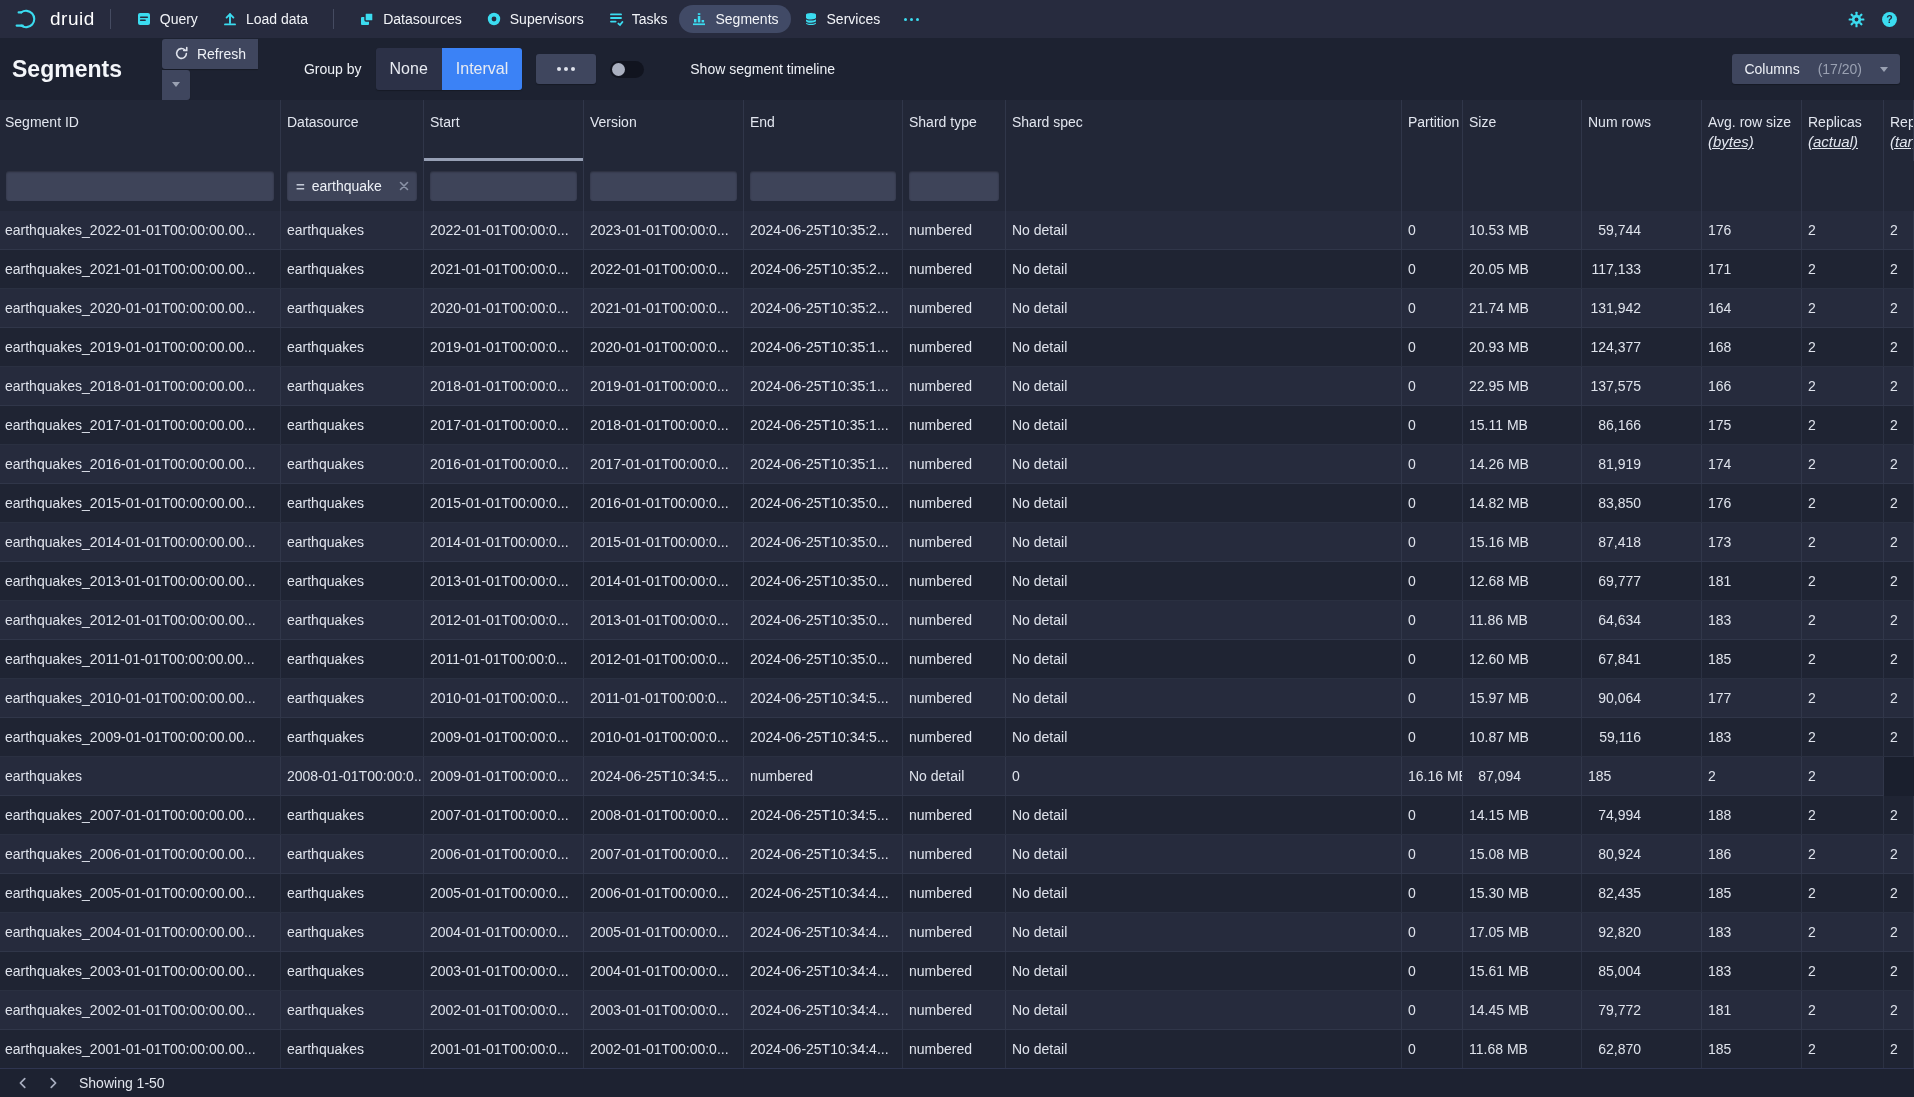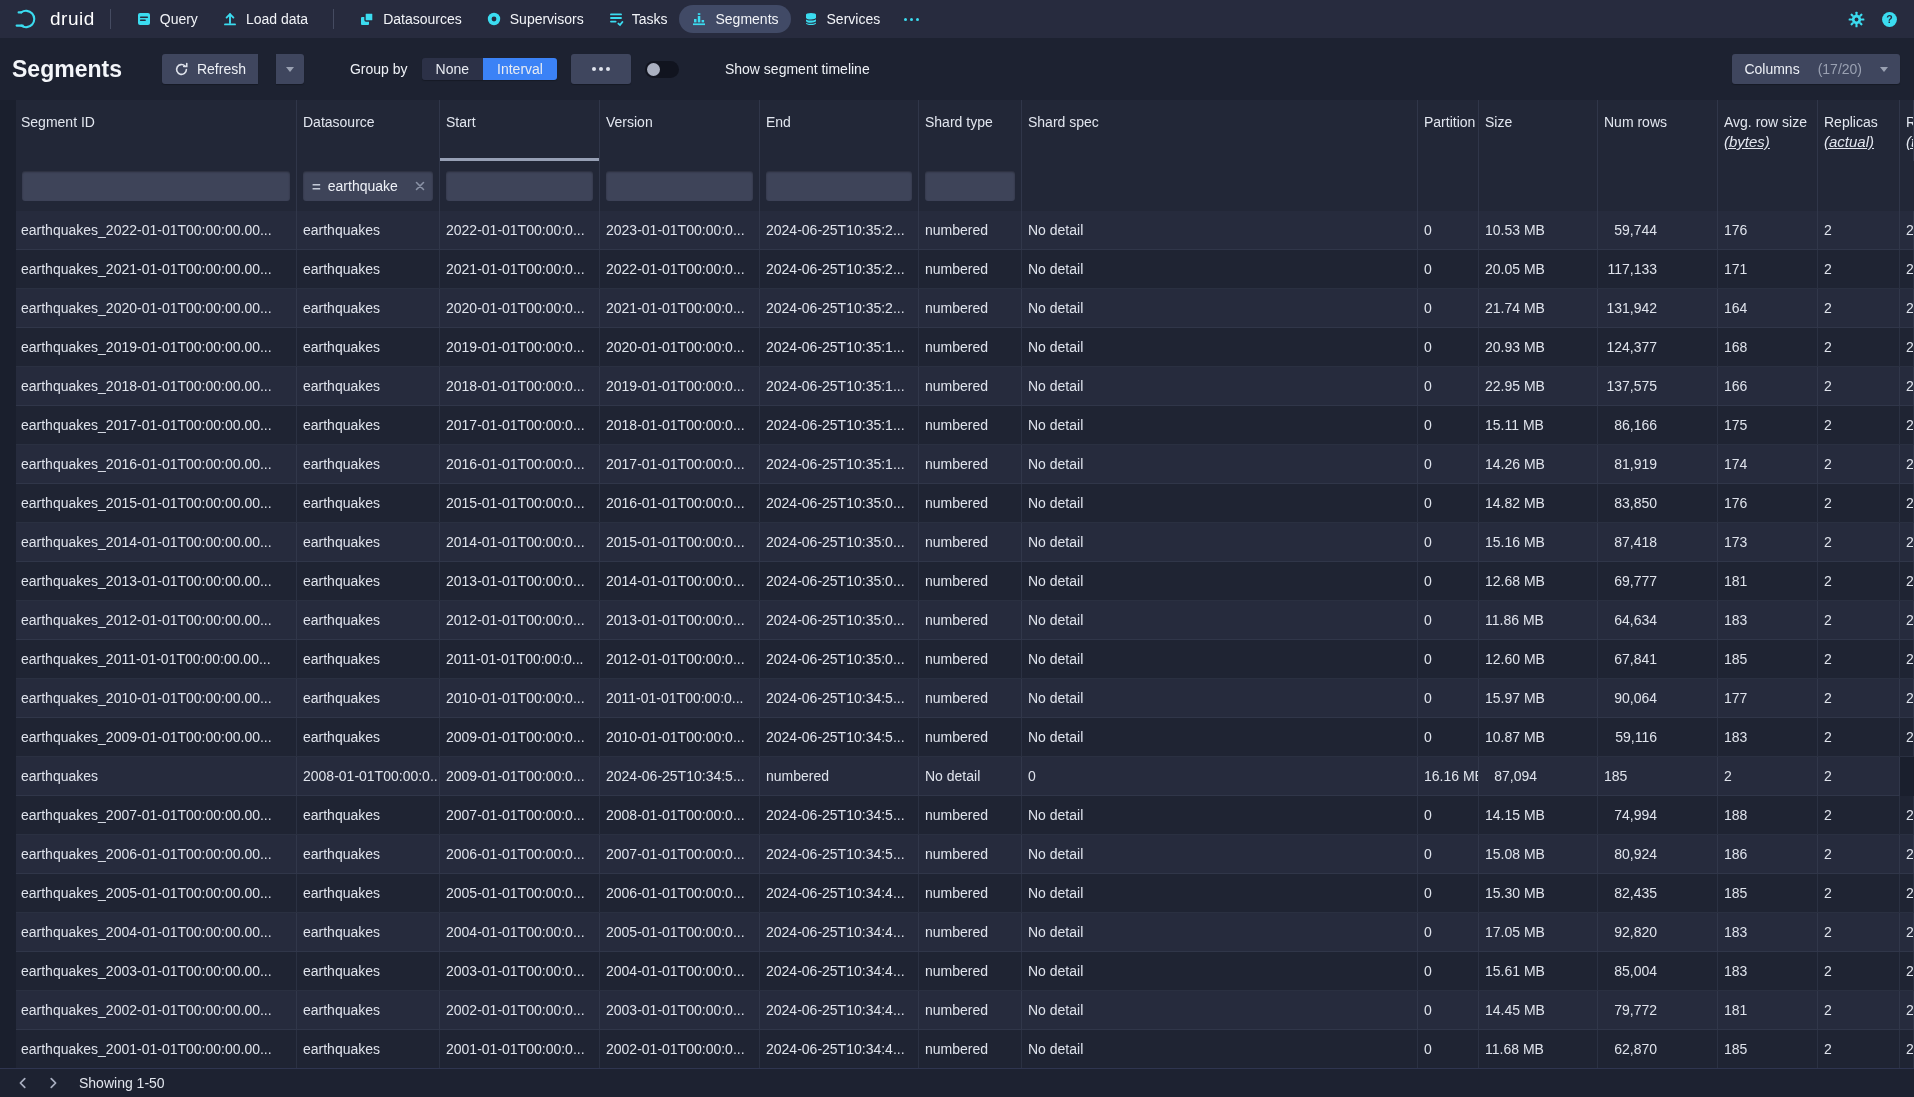--- a/index.html
+++ b/index.html
@@ -21,40 +21,40 @@
   .dots i{width:3px;height:3px;border-radius:50%;background:#3bdcf0;display:block;}
   .hdots i{background:#dfe3ec;width:4px;height:4px;}
 
   
   .toolbar{height:62px;background:#1d2231;display:flex;align-items:center;
     padding:0 14px 0 12px;gap:14px;flex:0 0 auto;}
   .page-title{margin:0 26px 0 0;font-size:23px;font-weight:bold;color:#f4f6fa;}
   .btn{background:#3f465e;height:30px;border-radius:3px;display:inline-flex;
     align-items:center;color:#edf0f6;font-size:14px;padding:0 12px;cursor:pointer;
     box-shadow:0 1px 1px rgba(0,0,0,.25);}
-  .split{display:inline-flex;gap:18px;}
+  .split{display:inline-flex;gap:1px;flex-direction:column;}
   .split .main{border-radius:3px 0 0 3px;display:inline-flex;gap:8px;align-items:center;}
   .split .caretpart{border-radius:0 3px 3px 0;width:28px;justify-content:center;padding:0;}
   .caret{width:0;height:0;border-left:4px solid transparent;border-right:4px solid transparent;
     border-top:5px solid #9aa1b2;display:inline-block;}
   .lbl{color:#eef1f6;font-size:14px;margin-left:32px;}
   .seg-group{display:inline-flex;border-radius:3px;overflow:hidden;box-shadow:0 1px 1px rgba(0,0,0,.25);}
-  .seg-btn{height:22px;display:inline-flex;align-items:center;padding:0 14px;
-    background:#2c3147;color:#e8ebf2;font-size:14px;cursor:pointer;}
+  .seg-btn{height:42px;display:inline-flex;align-items:center;padding:0 14px;
+    background:#2c3147;color:#e8ebf2;font-size:16px;cursor:pointer;}
   .seg-btn.selected{background:#3b82f6;}
   .dots-btn{width:36px;justify-content:center;}
   .switch{width:34px;height:17px;border-radius:9px;background:#11141f;position:relative;
     cursor:pointer;flex:0 0 auto;}
   .switch .knob{position:absolute;left:2px;top:2px;width:13px;height:13px;border-radius:50%;
     background:#aab0c0;}
   .columns-btn{margin-left:auto;gap:18px;}
   .muted{color:#9aa1b2;}
 
   
-  .table{flex:1 1 auto;padding-left:16px;background:#1a1f2d;overflow:hidden;
+  .table{flex:1 1 auto;padding-left:0;background:#1a1f2d;overflow:hidden;
     display:flex;flex-direction:column;}
   .grid{display:grid;grid-template-columns:281px 143px 160px 160px 159px 103px 396px 61px 119px 120px 100px 82px minmax(0,1fr);}
   .thead{height:61px;background:#222737;flex:0 0 auto;}
   .th{position:relative;padding:13px 0 0 6px;font-size:14px;line-height:19px;color:#e2e6ef;
     white-space:nowrap;overflow:hidden;border-right:1px solid rgba(125,135,165,.16);
     box-sizing:border-box;cursor:pointer;}
   .th:first-child{padding-left:5px;}
   .th .sub{display:block;font-style:italic;font-size:15px;color:#e2e6ef;text-decoration:underline;}
   .th.sorted:after{content:"";position:absolute;left:0;right:0;bottom:0;height:3px;background:#97a0b5;}
   .tfilter{height:50px;background:#222737;flex:0 0 auto;}

